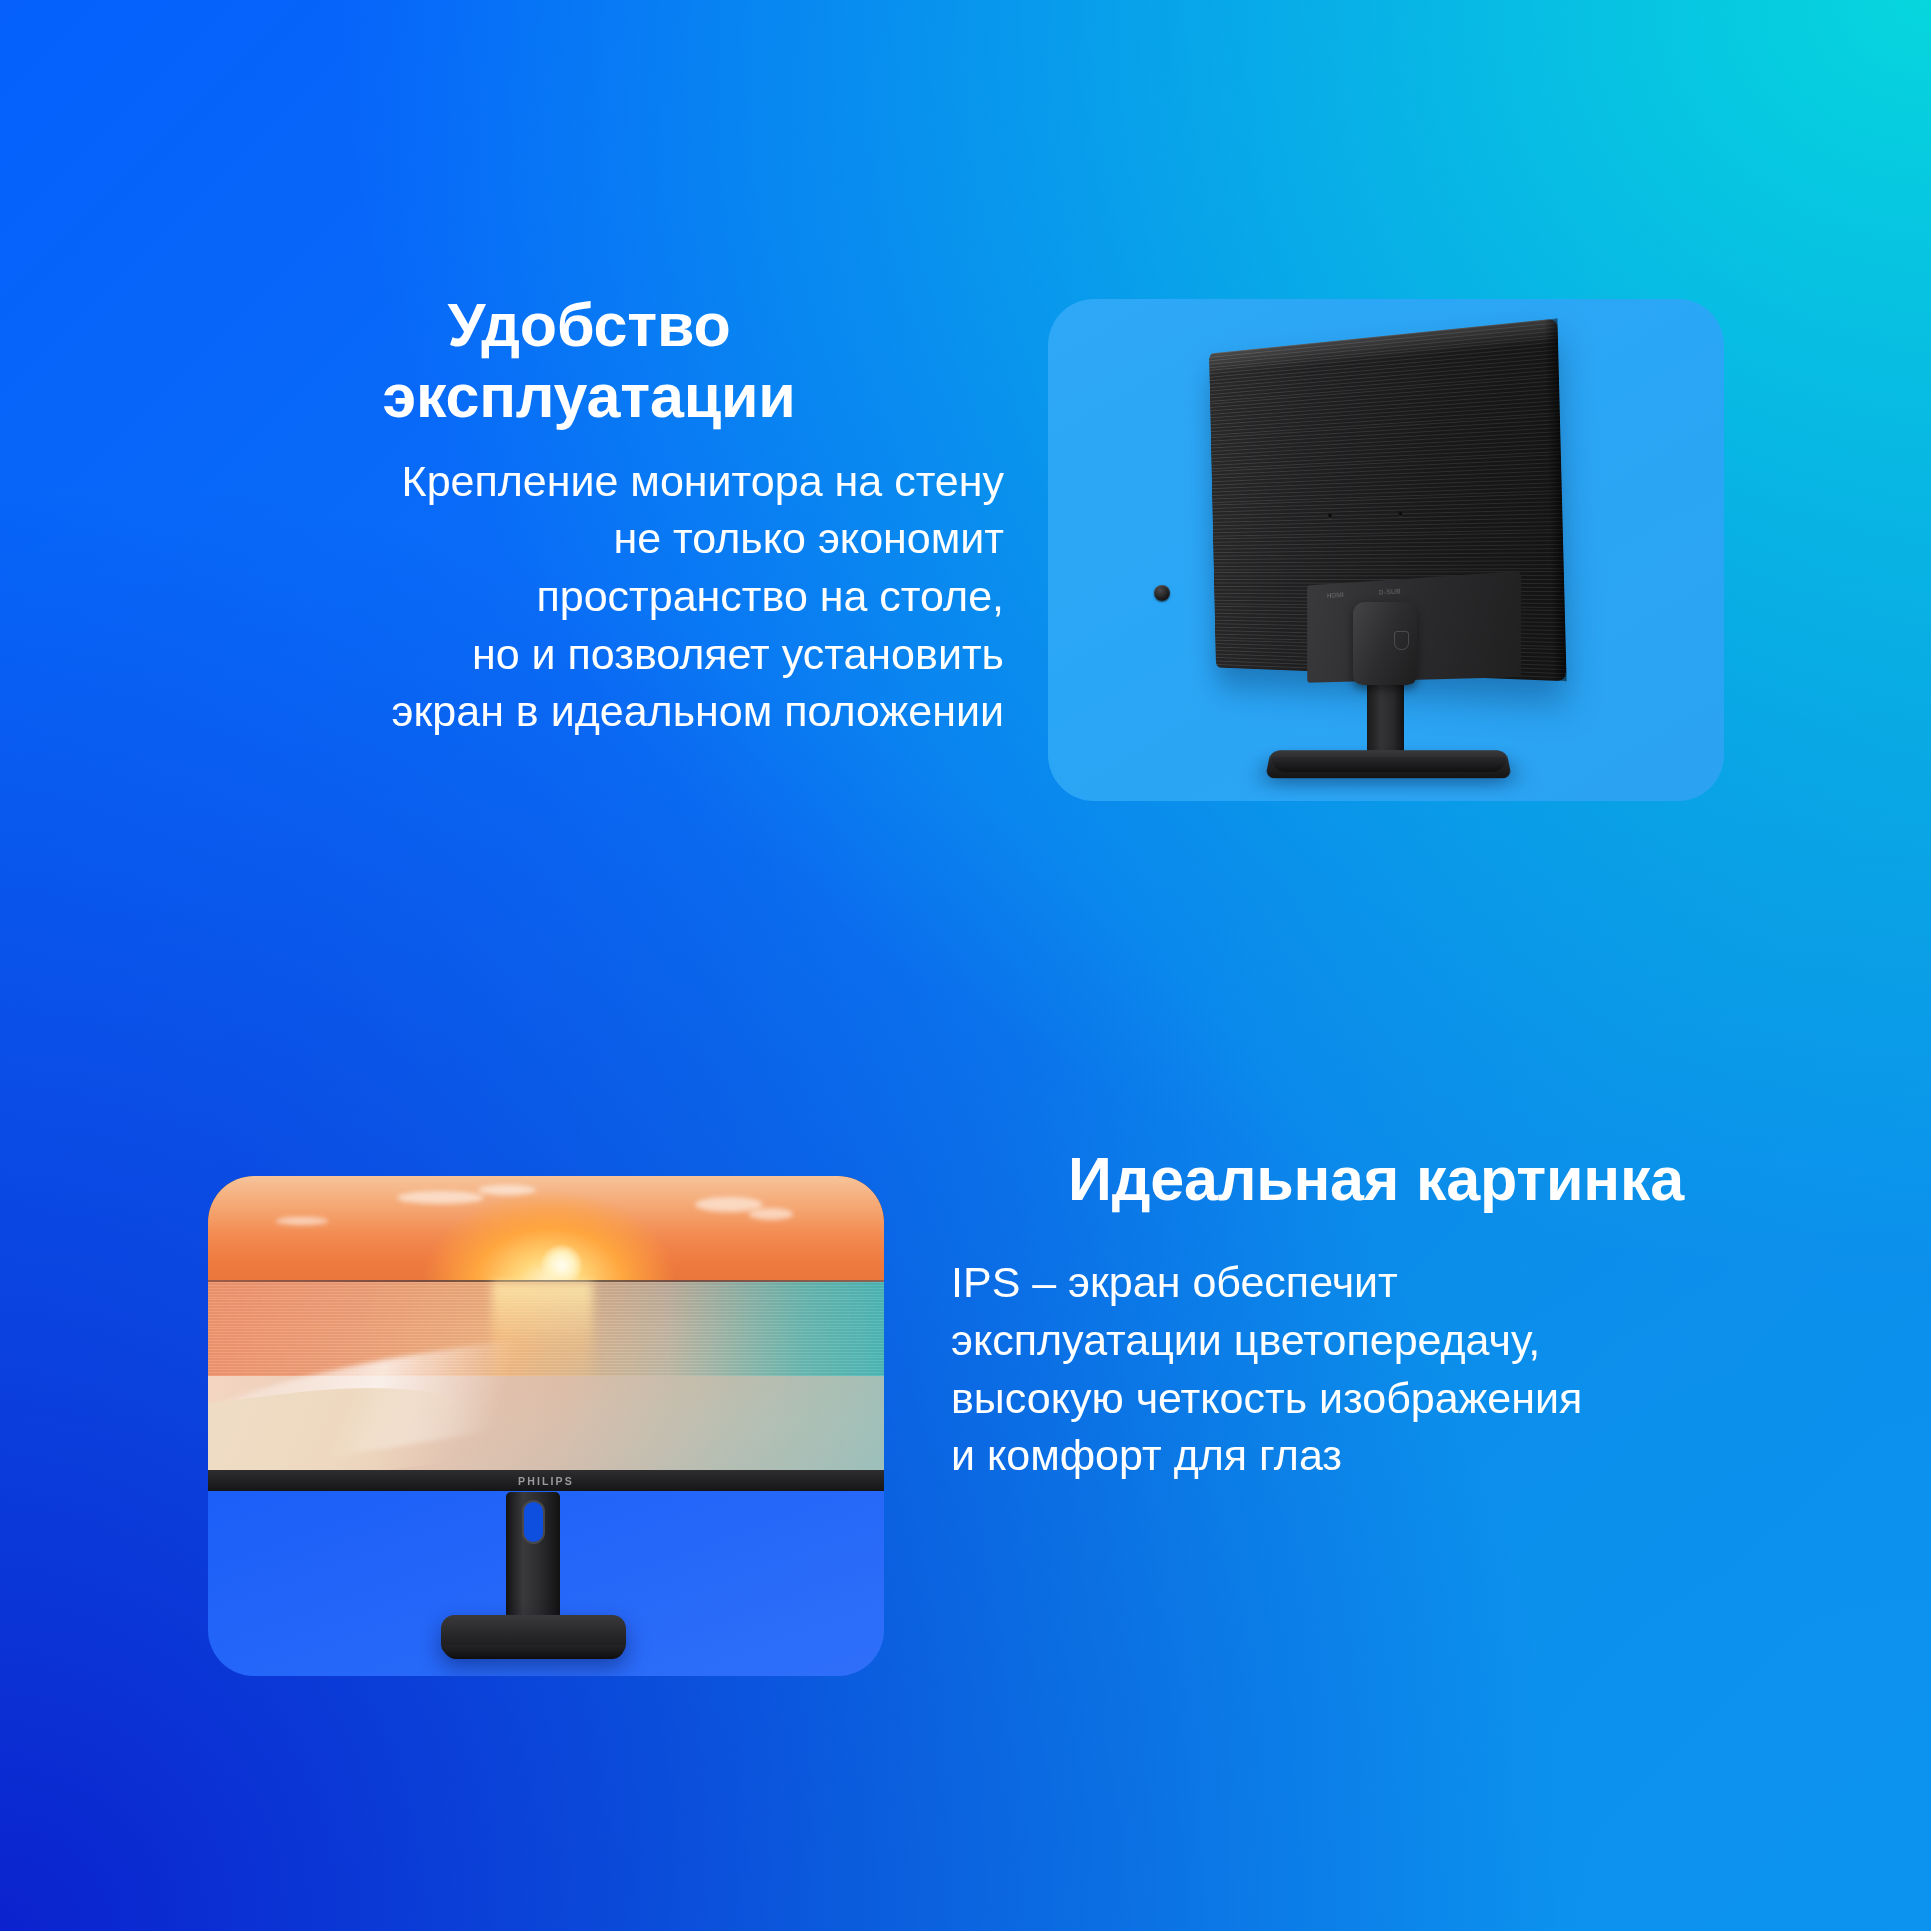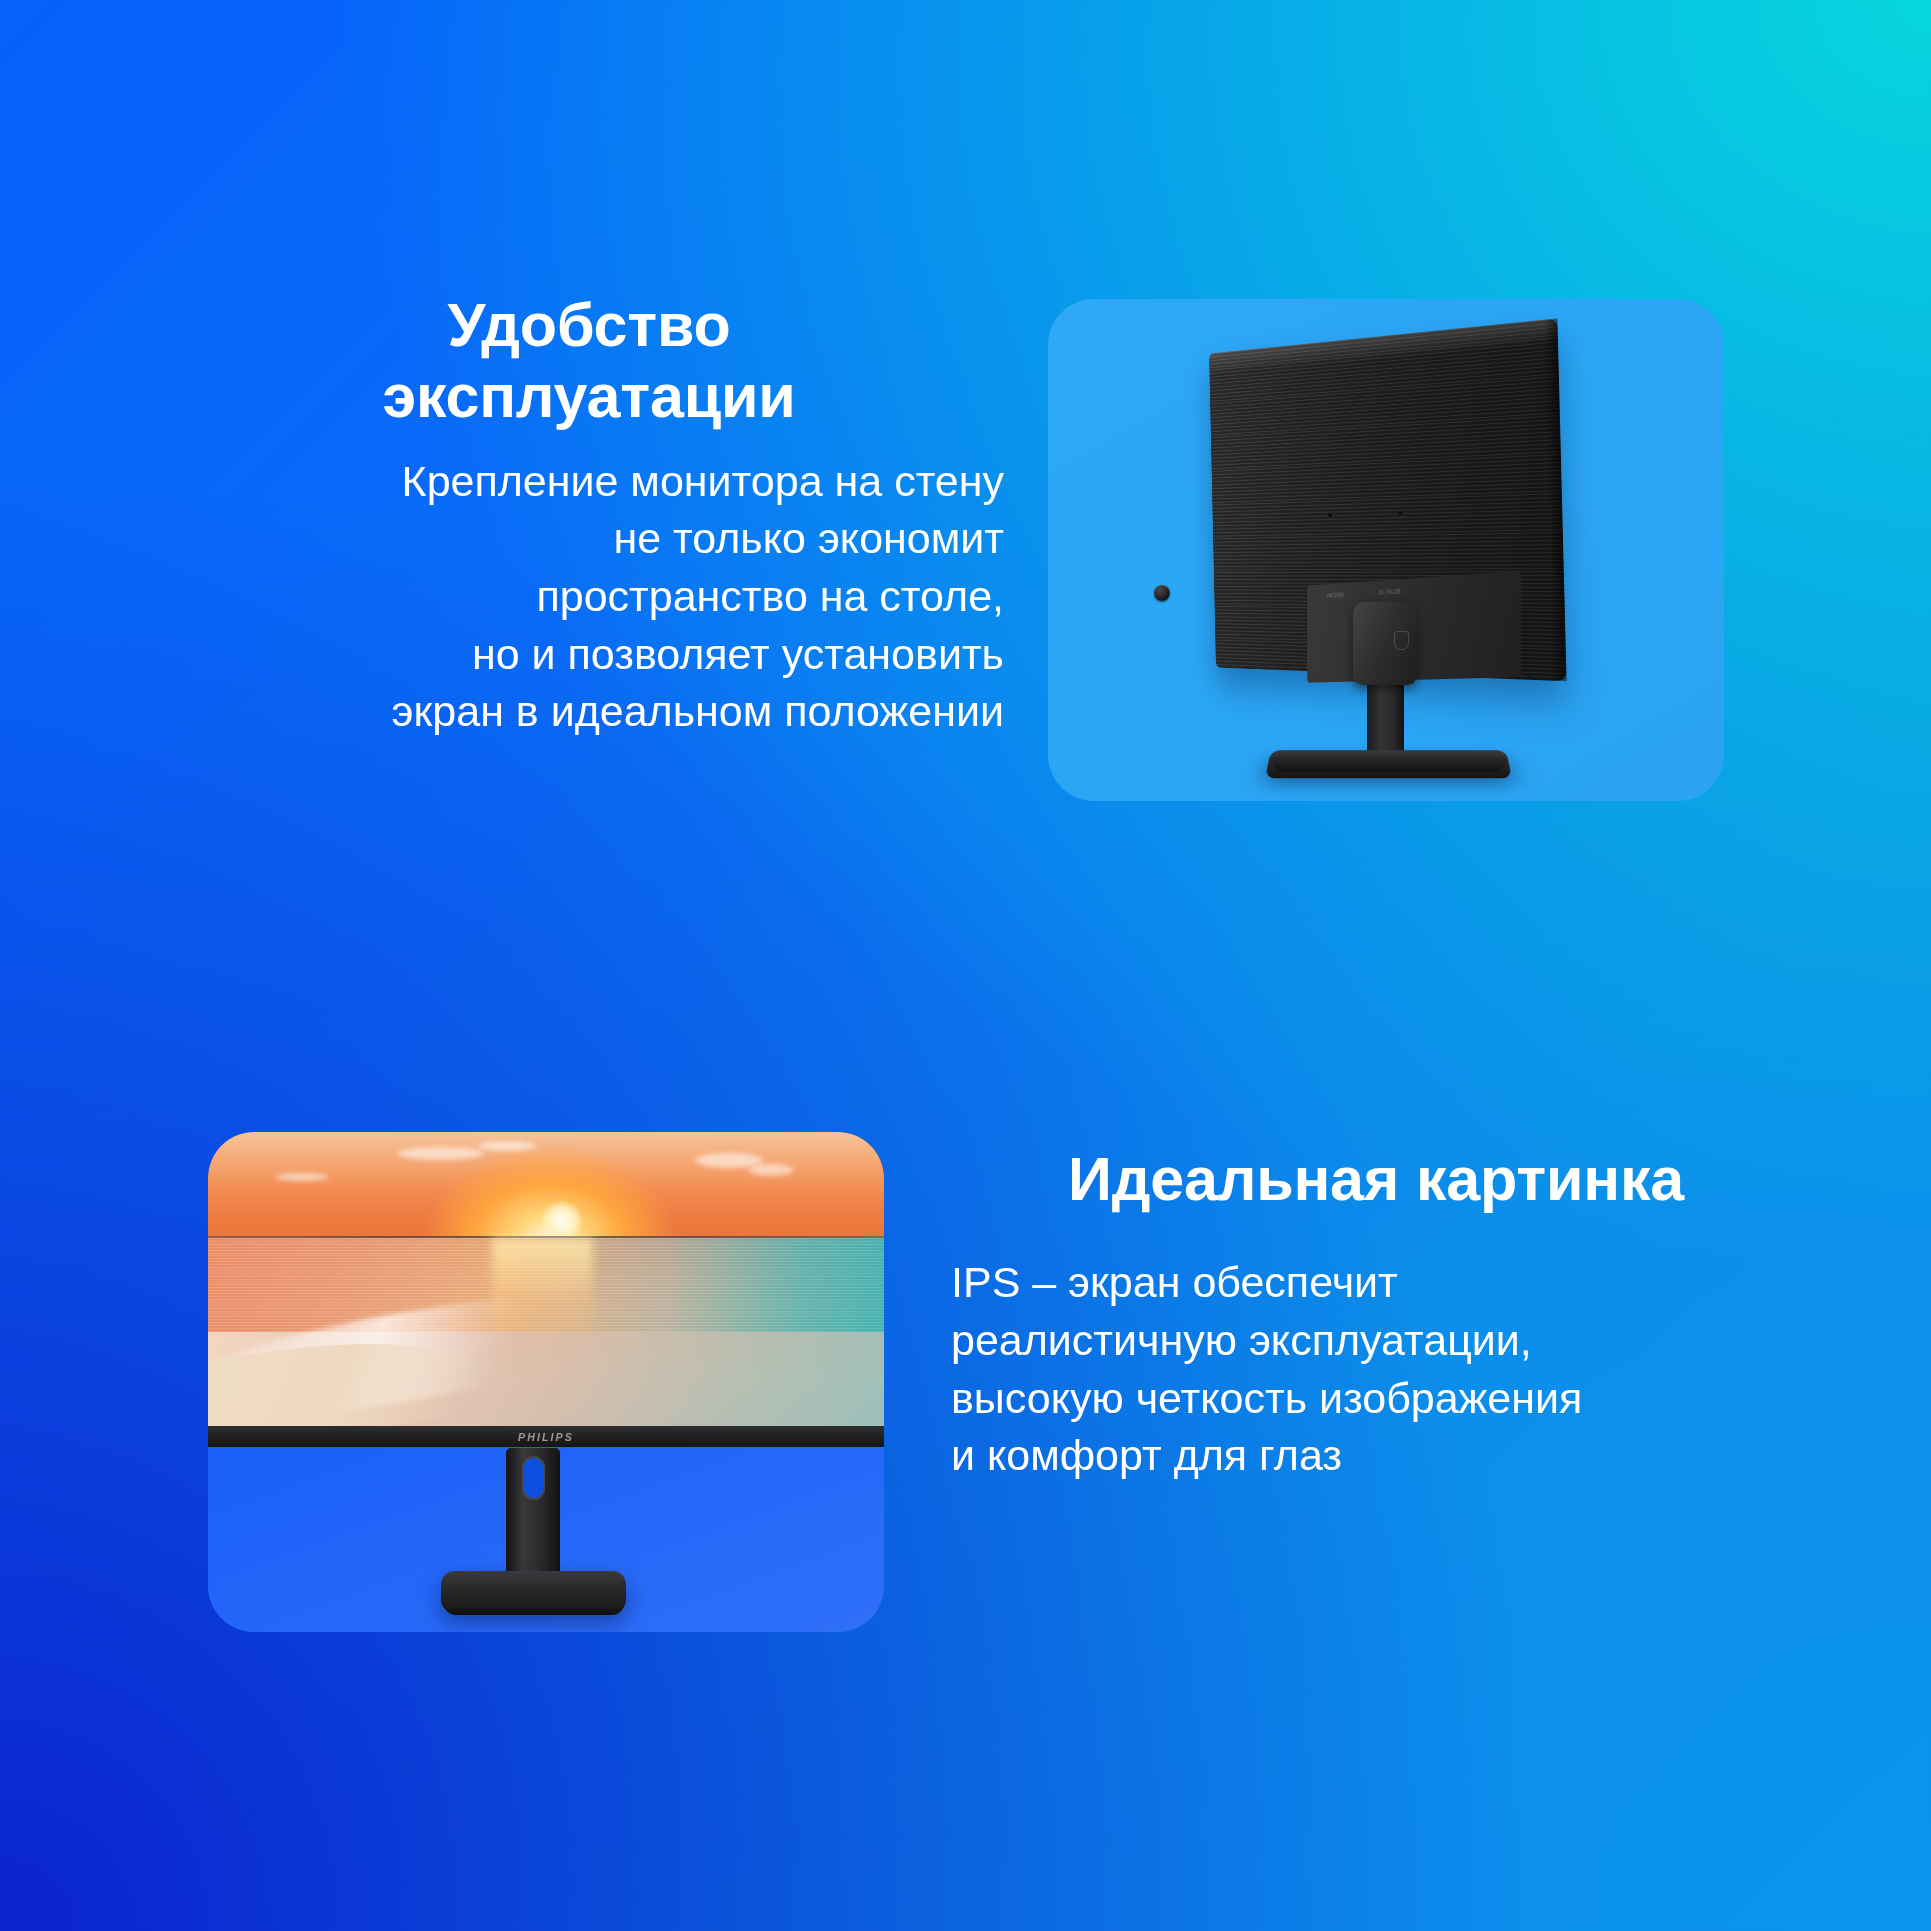--- a/index.html
+++ b/index.html
@@ -72,25 +72,24 @@
   #card-top-right {
     left: 1048px;
     top: 299px;
     width: 676px;
     height: 502px;
     background: linear-gradient(150deg, #2ea8f7 0%, #2aa6f6 45%, #2ba3f2 100%);
   }
 
   #card-bottom-left {
     left: 208px;
-    top: 1132px;
+    top: 1176px;
     width: 676px;
     height: 500px;
     background: linear-gradient(160deg, #1659f5 0%, #1a5ef8 40%, #2f6ff9 100%);
-    font-style: italic;
   }
 
   
   #monitor-rear {
     position: absolute;
     left: 0; top: 0; width: 100%; height: 100%;
   }
   .rear-panel {
     position: absolute;
     left: 68px;
@@ -415,19 +414,19 @@
       <div class="stand-hole"></div>
       <div class="stand-base-front"></div>
       <div class="stand-base-lip"></div>
 
     </div>
   </div>
 
   <div class="text-block" id="block-bottom">
     <h2 class="title">Идеальная картинка</h2>
     <p class="body-copy">IPS – экран обеспечит
-реалистичную эксплуатации,
+эксплуатации цветопередачу,
 высокую четкость изображения
 и комфорт для глаз</p>
   </div>
 
 </div>
 
 
 </body></html>

